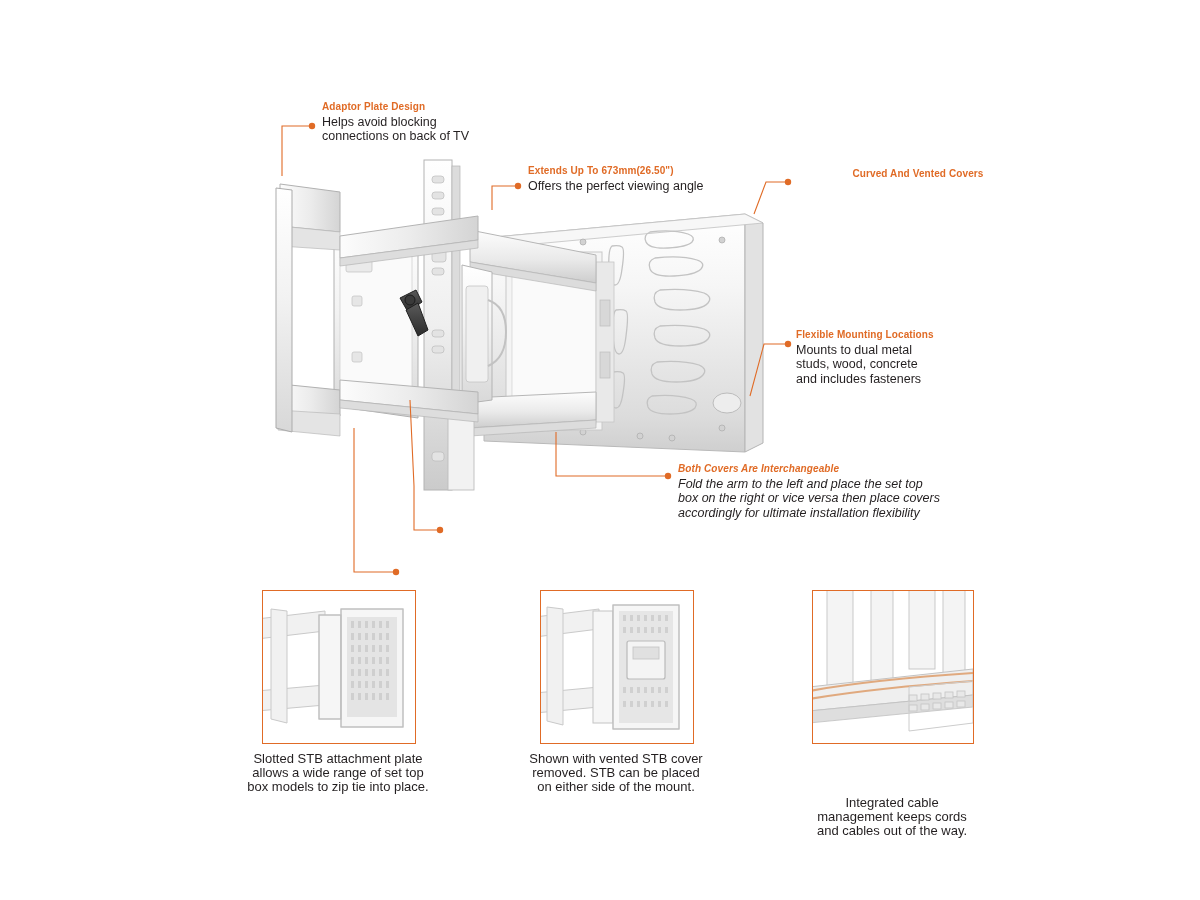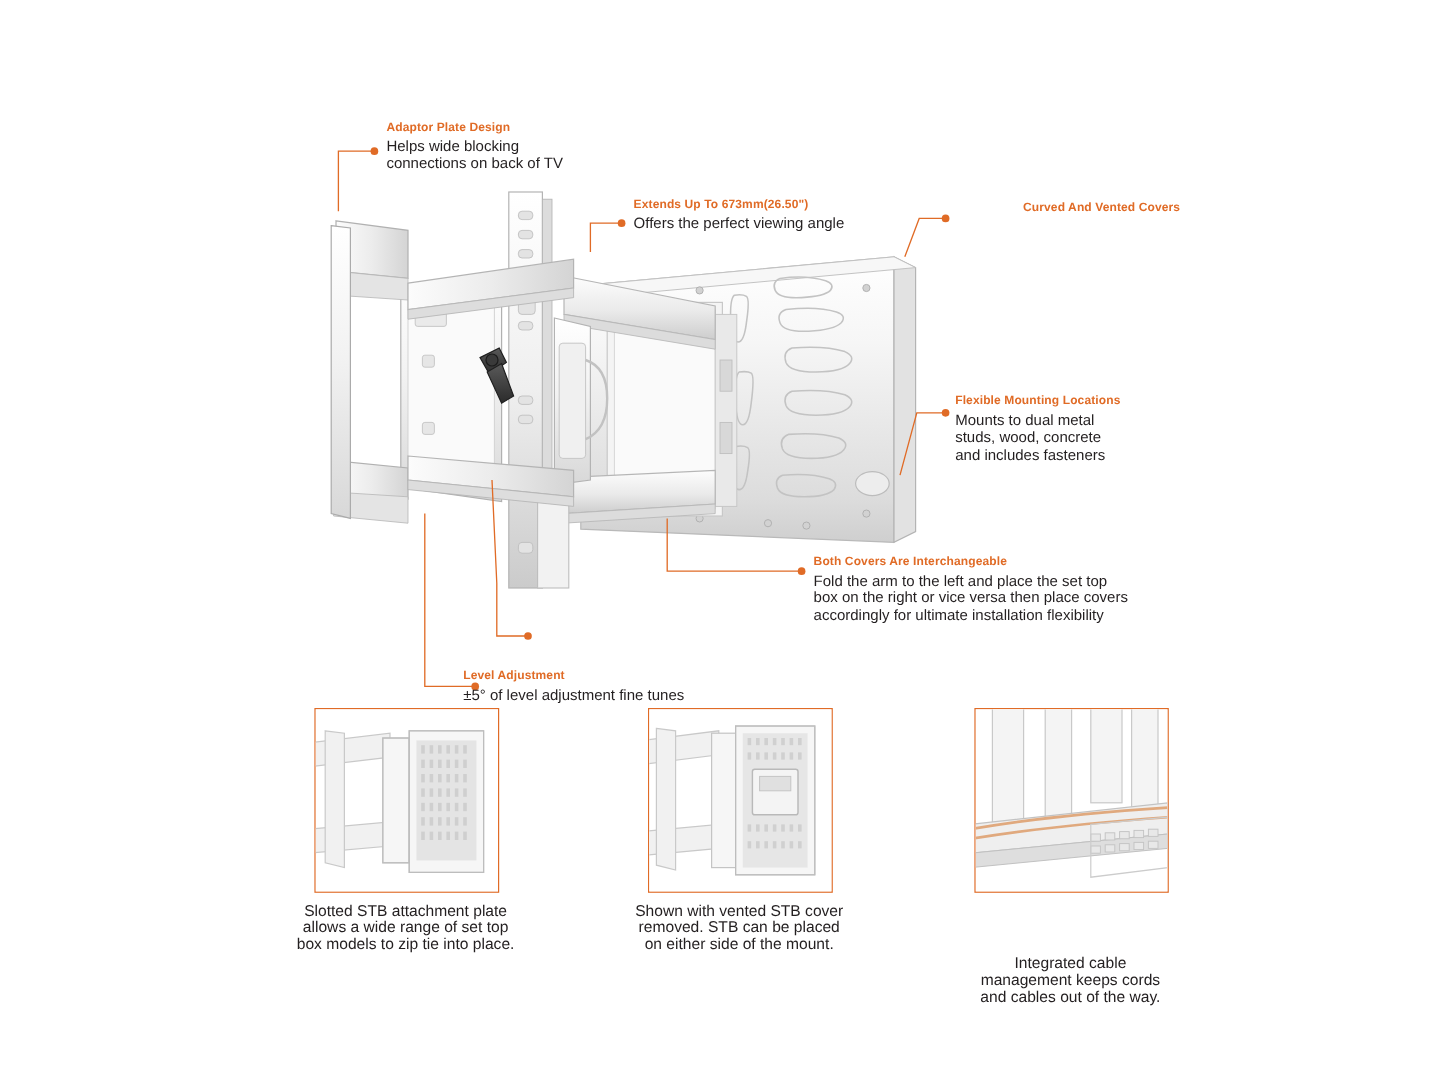--- a/index.html
+++ b/index.html
@@ -211,21 +211,21 @@
       <circle cx="788" cy="182" r="3.2"></circle>
       <circle cx="788" cy="344" r="3.2"></circle>
       <circle cx="668" cy="476" r="3.2"></circle>
       <circle cx="440" cy="530" r="3.2"></circle>
       <circle cx="396" cy="572" r="3.2"></circle>
     </g>
   </svg>
 
   <div class="callout" style="left:322px; top:99px; width:180px;">
     <span class="ttl">Adaptor Plate Design</span>
-    <span class="body">Helps wide blocking
+    <span class="body">Helps avoid blocking
 connections on back of TV</span>
   </div>
 
   <div class="callout" style="left:528px; top:163px; width:230px;">
     <span class="ttl">Extends Up To 673mm(26.50")</span>
     <span class="body">Offers the perfect viewing angle</span>
   </div>
 
   <div class="callout" style="left:823px; top:166px; width:190px;text-align:center;">
     <span class="ttl">Curved And
@@ -233,32 +233,28 @@
   </div>
 
   <div class="callout" style="left:796px; top:327px; width:180px;">
     <span class="ttl">Flexible Mounting
 Locations</span>
     <span class="body">Mounts to dual metal
 studs, wood, concrete
 and includes fasteners</span>
   </div>
 
-  <div class="callout" style="left:678px; top:461px; width:300px;">
+  <div class="callout" style="left:678px; top:461px; width:300px;font-style:italic;">
     <span class="ttl">Both Covers Are Interchangeable</span>
     <span class="body">Fold the arm to the left and place the set top
 box on the right or vice versa then place covers
 accordingly for ultimate installation flexibility</span>
   </div>
 
 
-  <div class="callout" style="left:386px; top:556px; width:240px;">
-    <span class="ttl">Level Adjustment</span>
-    <span class="body">±5° of level adjustment fine tunes</span>
-  </div>
 
   <div class="thumb-frame" style="left:262px; top:590px; width:152px; height:152px;">
     <svg class="thumb-inner" viewBox="0 0 152 152">
       <rect x="0" y="0" width="152" height="152" fill="#ffffff"></rect>
       <g stroke="#c9c9c9" stroke-width="1" fill="#f1f1f1">
         <path d="M-6,28 L62,20 L62,40 L-6,48 Z"></path>
         <path d="M-6,100 L62,94 L62,114 L-6,120 Z"></path>
         <path d="M8,18 L24,20 L24,132 L8,128 Z"></path>
       </g>
       <g fill="#f6f6f6" stroke="#c4c4c4" stroke-width="1">

